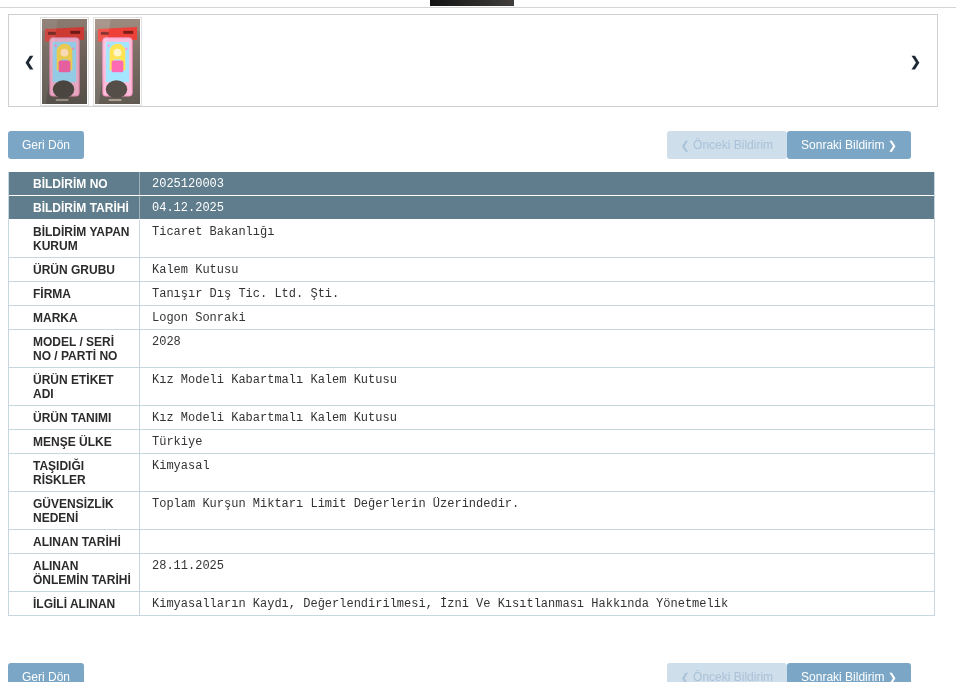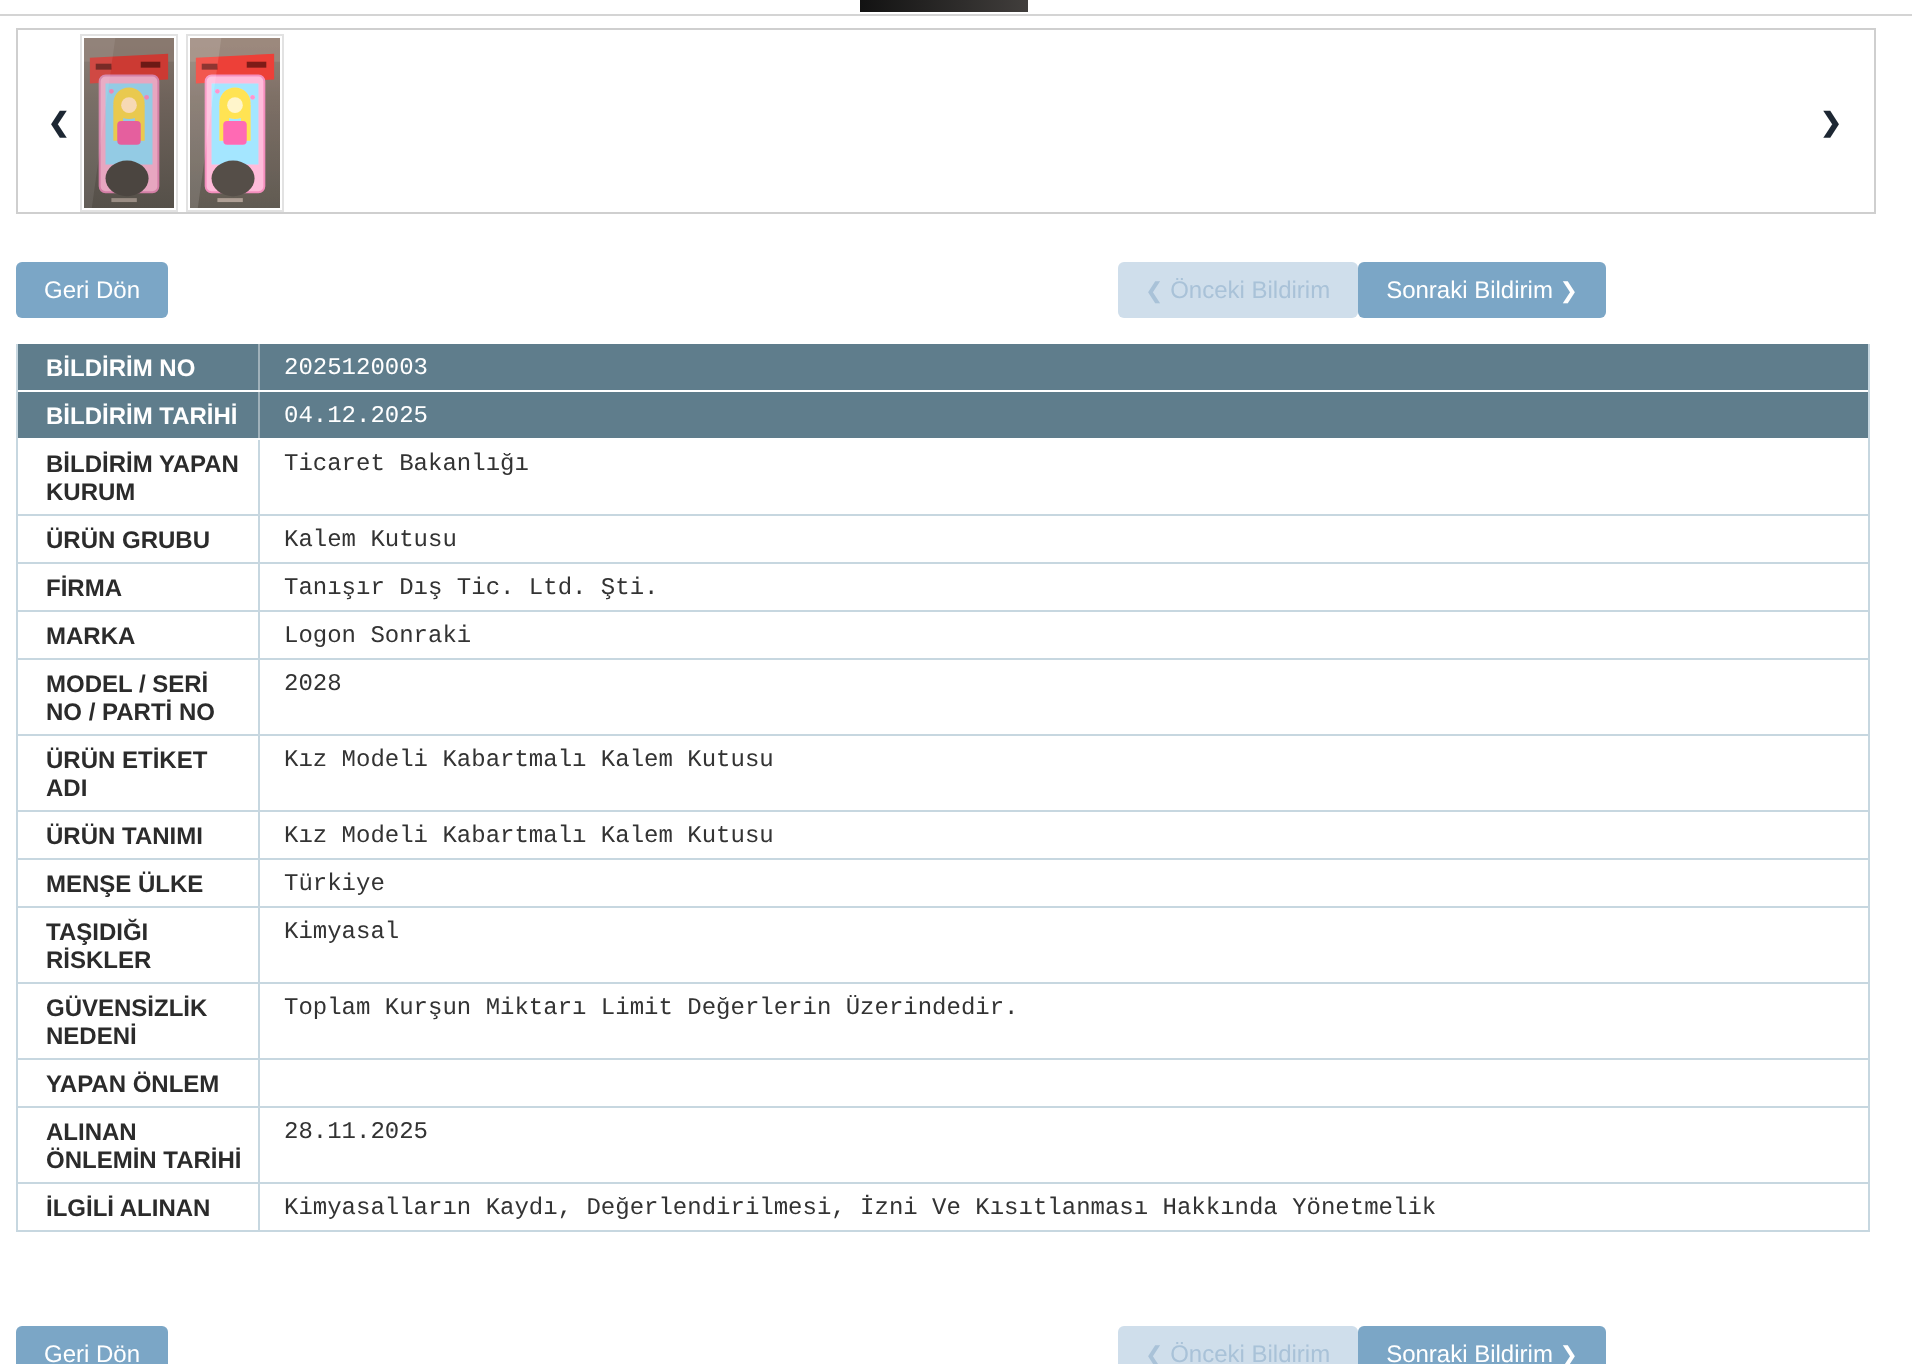--- a/index.html
+++ b/index.html
@@ -34,21 +34,21 @@
   .thumbs { position: absolute; left: 31px; top: 2px; bottom: 2px; display: flex; gap: 4px; }
   .thumb {
     width: 49px; height: 89px; border: 1px solid #e2e2e2; background: #fff;
     padding: 1px; cursor: pointer;
   }
   .thumb svg { width: 100%; height: 100%; display: block; }
   .thumb.alt svg { filter: brightness(1.13) saturate(1.05); }
 
   
   .btn-row {
-    position: absolute; left: 8px; width: 795px;
+    position: absolute; left: 8px; width: 903px;
     display: flex; justify-content: space-between; align-items: flex-start;
   }
   .btn-row.top { top: 131px; }
   .btn-row.bottom { top: 663px; }
   .btn-group { display: flex; gap: 0; }
   .btn {
     height: 28px; line-height: 28px; padding: 0 14px;
     font-size: 12px; font-family: "Liberation Sans", sans-serif;
     color: #fff; background: var(--accent); border: none; border-radius: 3px;
     cursor: pointer; white-space: nowrap;
@@ -61,20 +61,21 @@
     position: absolute; left: 8px; top: 172px; width: 927px;
     border-left: 1px solid var(--tborder); border-right: 1px solid var(--tborder);
     font-size: 12px;
   }
   .trow { display: flex; border-bottom: 1px solid var(--tborder); background: #fff; min-height: 24px; }
   .tlabel {
     width: 121px; flex: 0 0 121px;
     padding: 5px 8px 4px 14px;
     font-weight: 700; color: #2b2b2b; line-height: 14px;
     border-right: 1px solid var(--tborder);
+    margin-left: 10px;
   }
   .tvalue { flex: 1; padding: 5px 10px 4px 12px; line-height: 14px; color: #333; font-family: Liberation Mono, monospace; }
   .trow.dark { background: var(--header-bg); border-bottom: 1px solid #fff; }
   .trow.dark .tlabel { color: #fff; border-right-color: rgba(255,255,255,.4); }
   .trow.dark .tvalue { color: #fff; }
 </style>
 </head>
 <body>
 
 <div class="tab-remnant"></div>
@@ -187,21 +188,21 @@
     </div>
     <div class="trow">
       <div class="tlabel">TAŞIDIĞI RİSKLER</div>
       <div class="tvalue">Kimyasal</div>
     </div>
     <div class="trow">
       <div class="tlabel">GÜVENSİZLİK NEDENİ</div>
       <div class="tvalue">Toplam Kurşun Miktarı Limit Değerlerin Üzerindedir.</div>
     </div>
     <div class="trow">
-      <div class="tlabel">YAPAN ÖNLEM</div>
+      <div class="tlabel">ALINAN TARİHİ</div>
     </div>
     <div class="trow">
       <div class="tlabel">ALINAN ÖNLEMİN TARİHİ</div>
       <div class="tvalue">28.11.2025</div>
     </div>
     <div class="trow">
       <div class="tlabel">İLGİLİ ALINAN</div>
       <div class="tvalue">Kimyasalların Kaydı, Değerlendirilmesi, İzni Ve Kısıtlanması Hakkında Yönetmelik</div>
     </div>
   </div>

